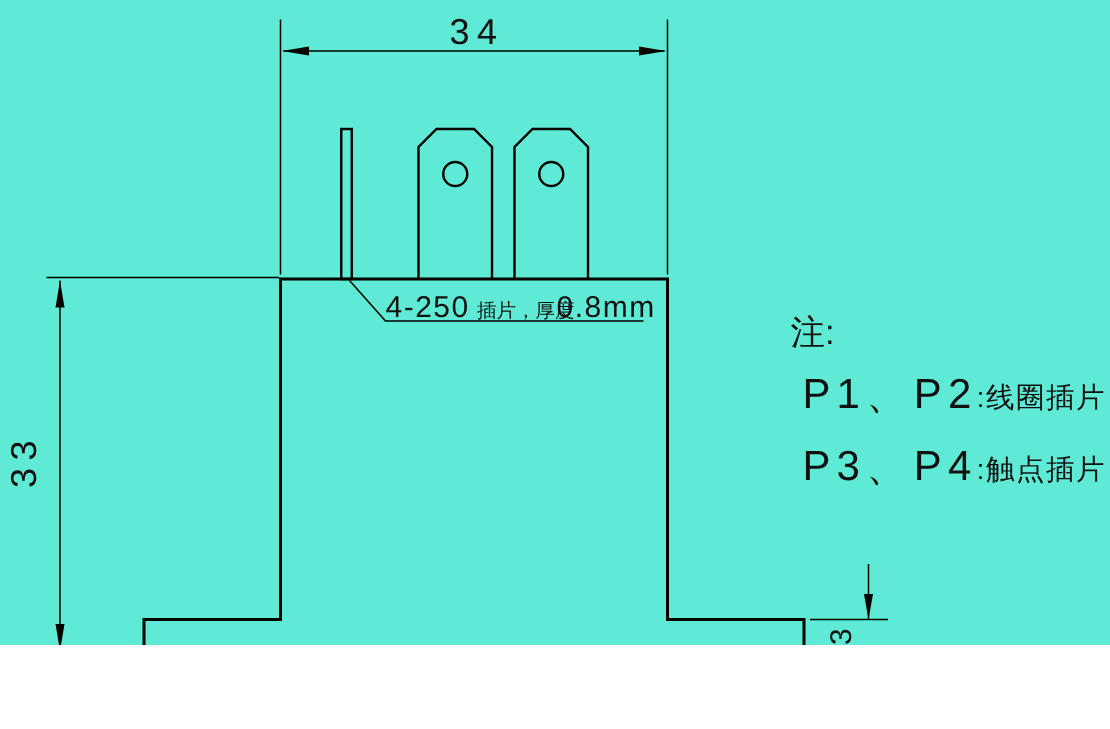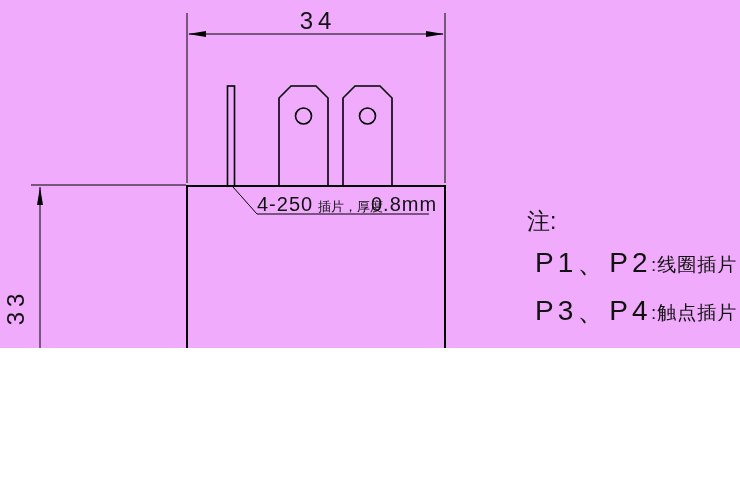--- a/index.html
+++ b/index.html
@@ -3,22 +3,22 @@
 <meta charset="utf-8">
 <style>
   html, body {
     margin: 0;
     padding: 0;
     background: #ffffff;
   }
   .canvas {
     position: relative;
     width: 740px;
-    height: 348px;
-    background: #f0abfc;
+    height: 430px;
+    background: #5eead4;
     overflow: hidden;
     font-family: "Liberation Sans", sans-serif;
   }
   svg { display: block; }
 
   
   .dim-text {
     font-family: "Liberation Sans", sans-serif;
     font-size: 24px;
     letter-spacing: 5px;

